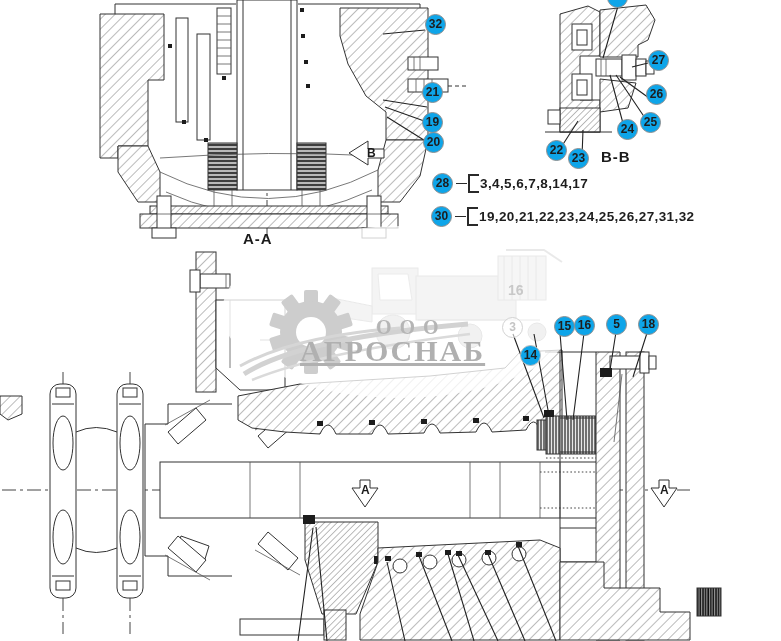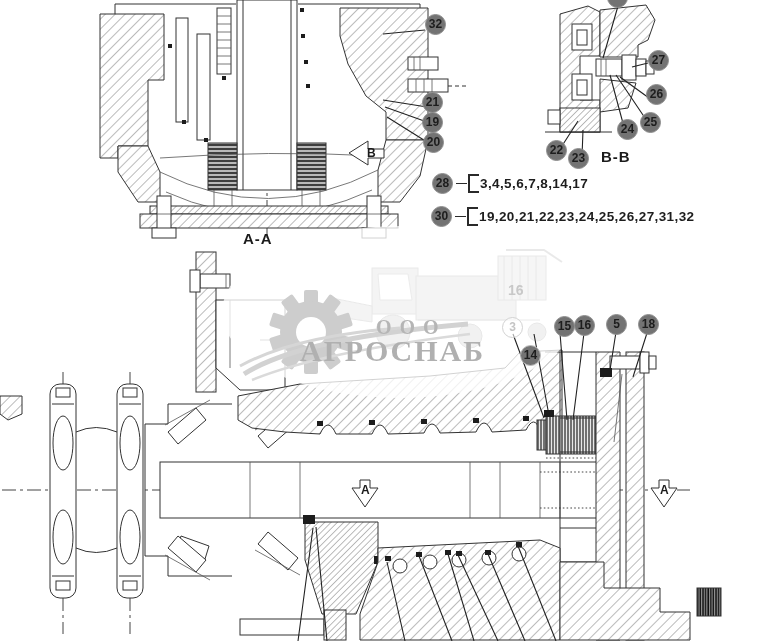--- a/index.html
+++ b/index.html
@@ -1,34 +1,34 @@
 <!DOCTYPE html>
 <html><head>
 <meta charset="utf-8">
 <style>
   html,body{margin:0;padding:0;background:#ffffff;}
   #stage{position:relative;width:781px;height:641px;background:#fff;overflow:hidden;
          font-family:"Liberation Sans",sans-serif;}
   #stage svg{position:absolute;left:0;top:0;}
   .callout{position:absolute;width:21px;height:21px;box-sizing:border-box;
-    border:1.4px solid #8f8f8f;border-radius:50%;background:#737373;
+    border:1.4px solid #8f8f8f;border-radius:50%;background:#0ea5e9;
     font:bold 12px/18px "Liberation Sans",sans-serif;text-align:center;color:#1d1d1d;}
   .callout.faint{border-color:#d2d2d2;color:#c4c4c4;background:rgba(255,255,255,.6);}
   .callout.semi{border-color:#bdbdbd;}
   .seclabel{position:absolute;font:bold 15px "Liberation Sans",sans-serif;color:#1b1b1b;letter-spacing:1px;}
   .arrowletter{position:absolute;font:bold 12px "Liberation Sans",sans-serif;color:#1b1b1b;}
   .group-row{position:absolute;display:flex;align-items:center;height:22px;}
   .group-row .callout{position:static;flex:0 0 21px;}
   .group-row .dash{width:11px;height:0;border-top:1.6px solid #2a2a2a;margin:0 1px 0 3px;}
   .group-row .bracket{width:9px;height:15px;border-left:2px solid #2a2a2a;
      border-top:2px solid #2a2a2a;border-bottom:2px solid #2a2a2a;margin-right:1px;}
   .group-row .items{font:bold 13.5px "Liberation Sans",sans-serif;color:#1d1d1d;letter-spacing:.4px;white-space:nowrap;text-align:center;}
   .group-row.faded{opacity:.42;}
   .wm-ooo{position:absolute;font:600 20px "Liberation Serif",serif;color:#b5b5b5;letter-spacing:8px;}
-  .wm-name{position:absolute;font:600 30px "Liberation Serif",serif;color:#b0b0b0;letter-spacing:2px;}
+  .wm-name{position:absolute;font:600 30px "Liberation Serif",serif;color:#b0b0b0;letter-spacing:2px;text-decoration:underline;}
   .faint-num{position:absolute;font:bold 14px "Liberation Sans",sans-serif;color:#c8c8c8;}
 </style>
 </head>
 <body>
 
 <div id="stage">
 
 <svg width="781" height="641" viewBox="0 0 781 641">
 <defs>
   <pattern id="hA" patternUnits="userSpaceOnUse" width="7" height="7" patternTransform="rotate(45)">
@@ -279,21 +279,21 @@
 </g>
 </svg>
 
 <div class="seclabel" style="left:243px;top:230px;">A-A</div>
 <div class="seclabel" style="left:601px;top:148px;">B-B</div>
 <div class="arrowletter" style="left:367px;top:146px;">B</div>
 <div class="arrowletter" style="left:361px;top:483px;">A</div>
 <div class="arrowletter" style="left:660px;top:483px;">A</div>
 
 <div class="callout" style="left:425px;top:14px;">32</div>
-<div class="callout" style="left:422px;top:92px;">21</div>
+<div class="callout" style="left:422px;top:82px;">21</div>
 <div class="callout" style="left:422px;top:112px;">19</div>
 <div class="callout" style="left:423px;top:132px;">20</div>
 
 <div class="callout" style="left:648px;top:50px;">27</div>
 <div class="callout" style="left:646px;top:84px;">26</div>
 <div class="callout" style="left:640px;top:112px;">25</div>
 <div class="callout" style="left:617px;top:119px;">24</div>
 <div class="callout" style="left:546px;top:140px;">22</div>
 <div class="callout" style="left:568px;top:148px;">23</div>
 <div class="callout" style="left:607px;top:-13px;"></div>

